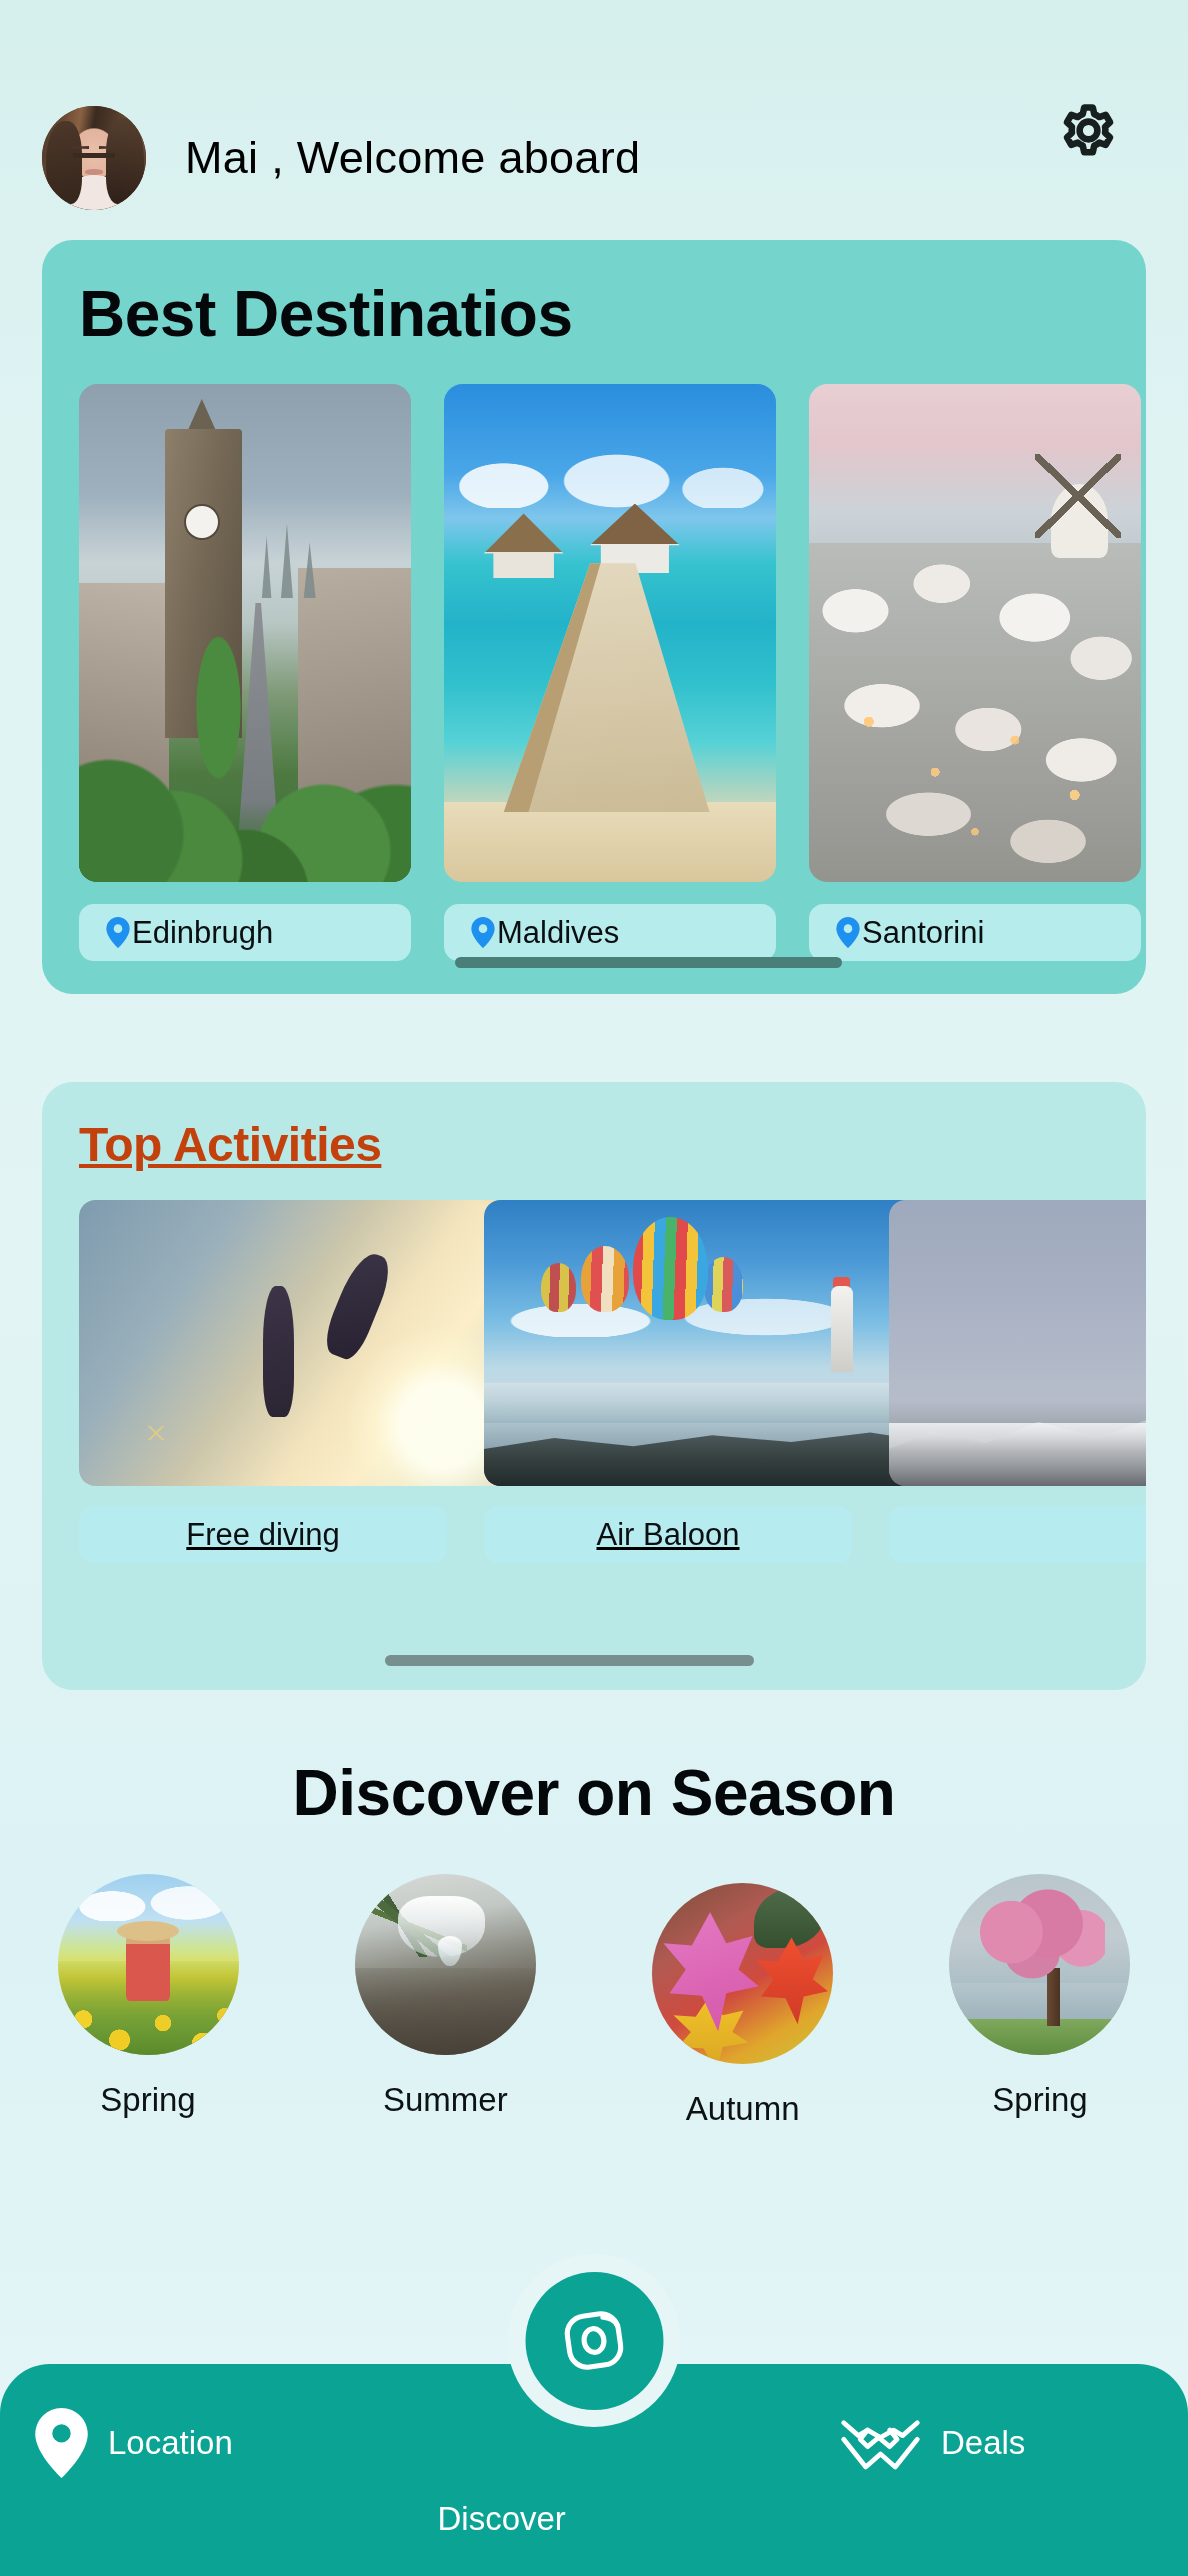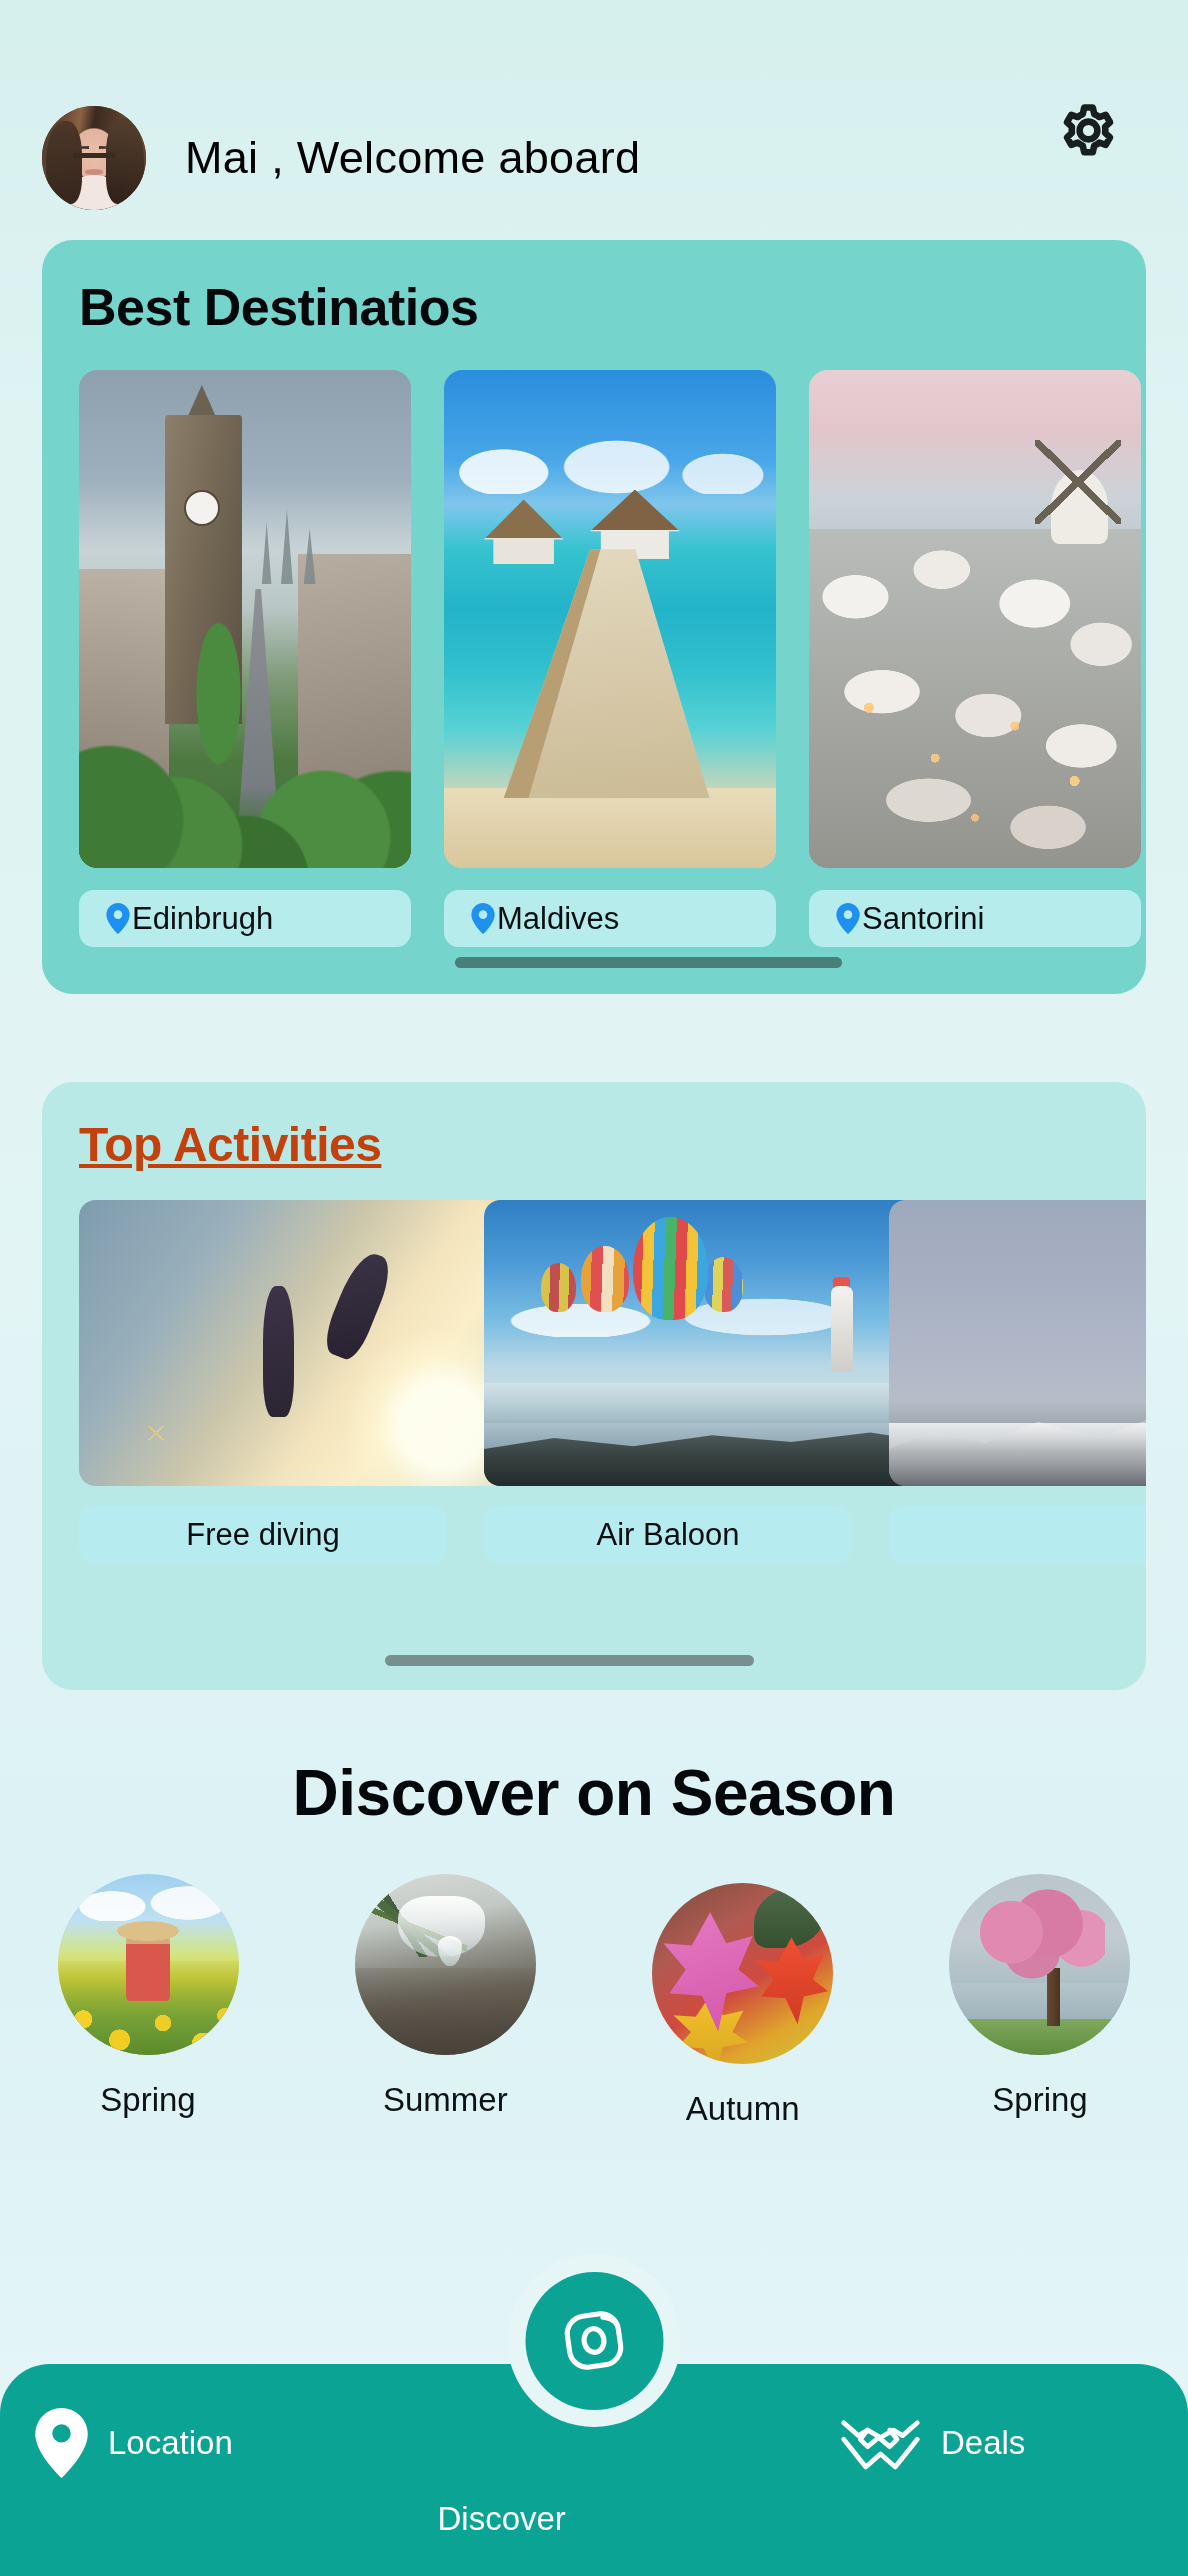--- a/index.html
+++ b/index.html
@@ -63,21 +63,21 @@
   }
   .section-title { font-weight:800; letter-spacing:-0.5px; }
 
   
   .dest-card {
     background:#75d5cd;
     height: 754px;
     overflow:hidden;
   }
   .dest-card .section-title {
-    font-size:52px; color:#05080a;
+    font-size:64px; color:#05080a;
     padding: 37px 0 0 37px;
   }
   .dest-row {
     display:flex; gap:33px;
     padding: 33px 0 0 37px;
   }
   .dest-item { width:332px; flex:none; }
   .dest-photo {
     width:332px; height:498px; border-radius:18.4px;
     overflow:hidden; position:relative;
@@ -222,21 +222,21 @@
   
   .act-card {
     background:#b9e9e6;
     height:608px;
     overflow:hidden;
   }
   .act-card .section-title {
     font-size:48px; color:#c2410c; padding:35px 8px 0 37px;text-decoration:underline;
   }
   .act-row { display:flex; gap:37px; padding:28px 0 0 37px; }
-  .act-item { width:368px; flex:none; }
+  .act-item { width:368px; flex:none;text-decoration:underline; }
   .act-photo { width:439px; height:286px; border-radius:16.6px; overflow:hidden; position:relative; }
   .act-label {
     margin-top:20px; height:57px; border-radius:14.7px;
     background:#b6ecf0; display:flex; align-items:center; justify-content:center;
     font-size:31px; color:#0b0f11;
   }
 
   .ph-diving { background:linear-gradient(125deg,#7e9bae 0%,#9ab0bb 26%,#cbc6ab 46%,#f3e4bd 62%,#fbeec8 74%,#cdd6cc 100%); }
   .ph-diving .sun { position:absolute; right:-6%; bottom:-18%; width:46%; height:78%;
     background:radial-gradient(circle at 50% 50%, rgba(255,255,240,.95) 0 28%, rgba(255,248,214,.55) 45%, transparent 66%); }

